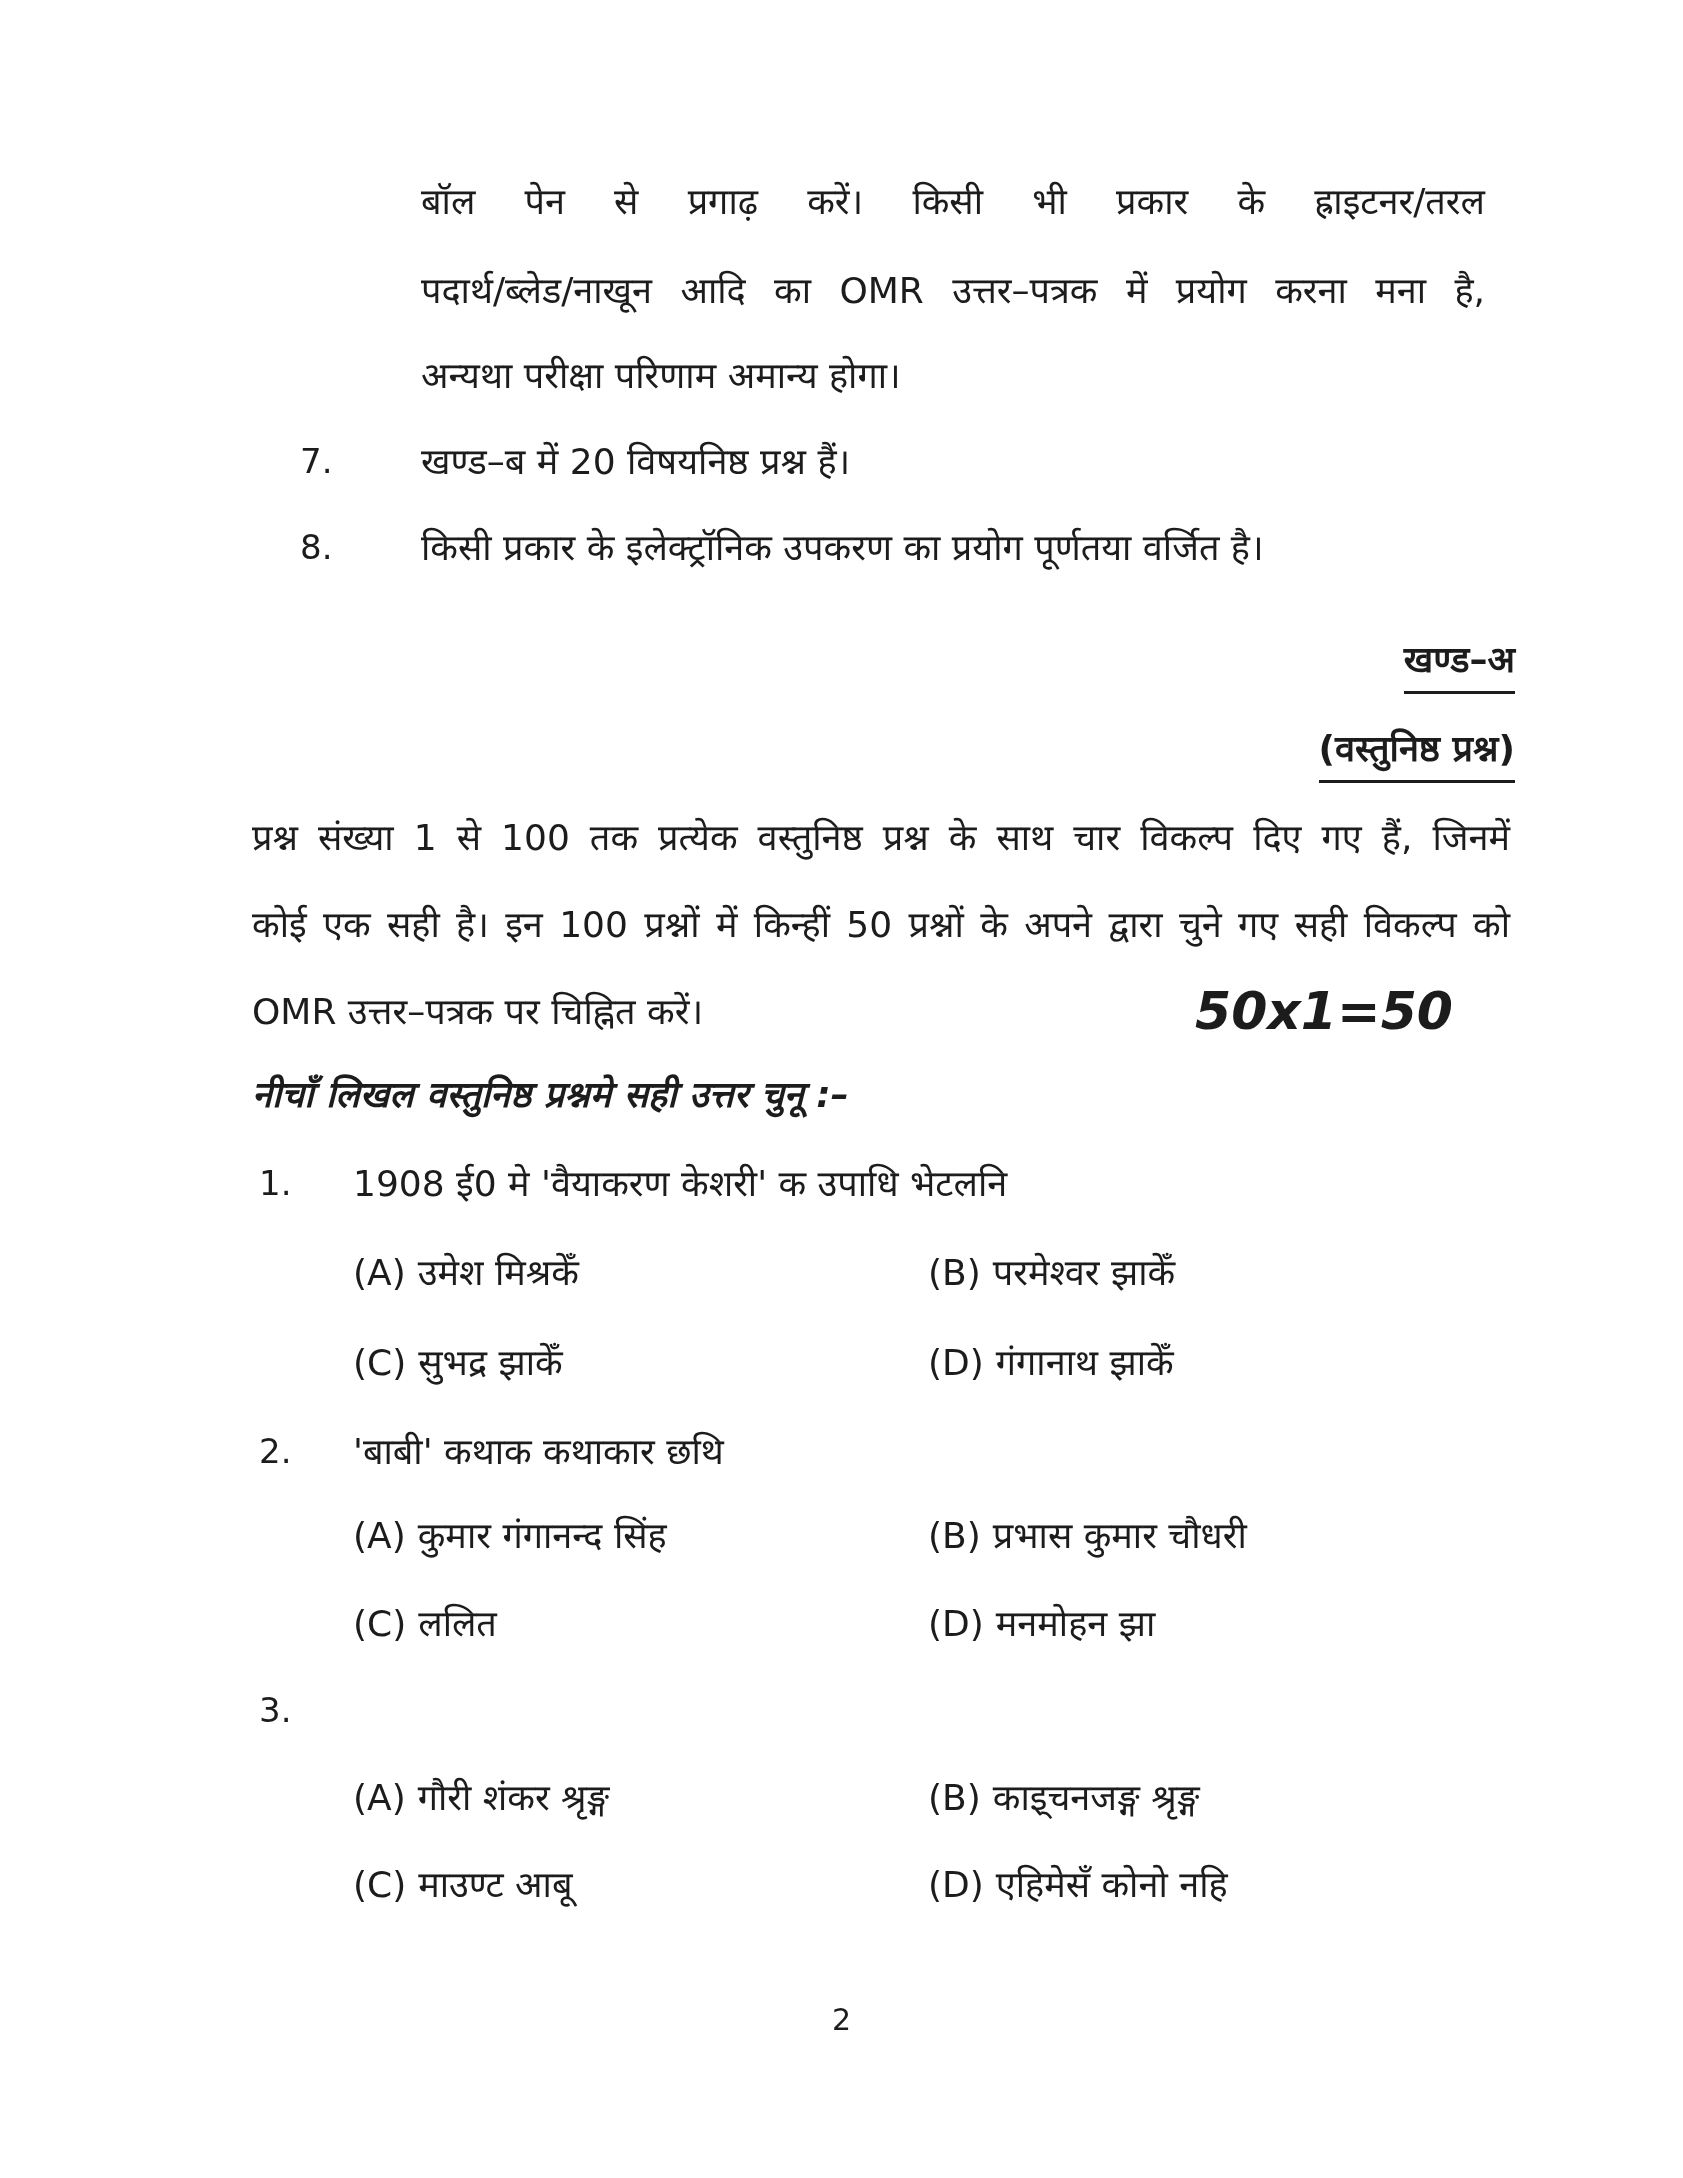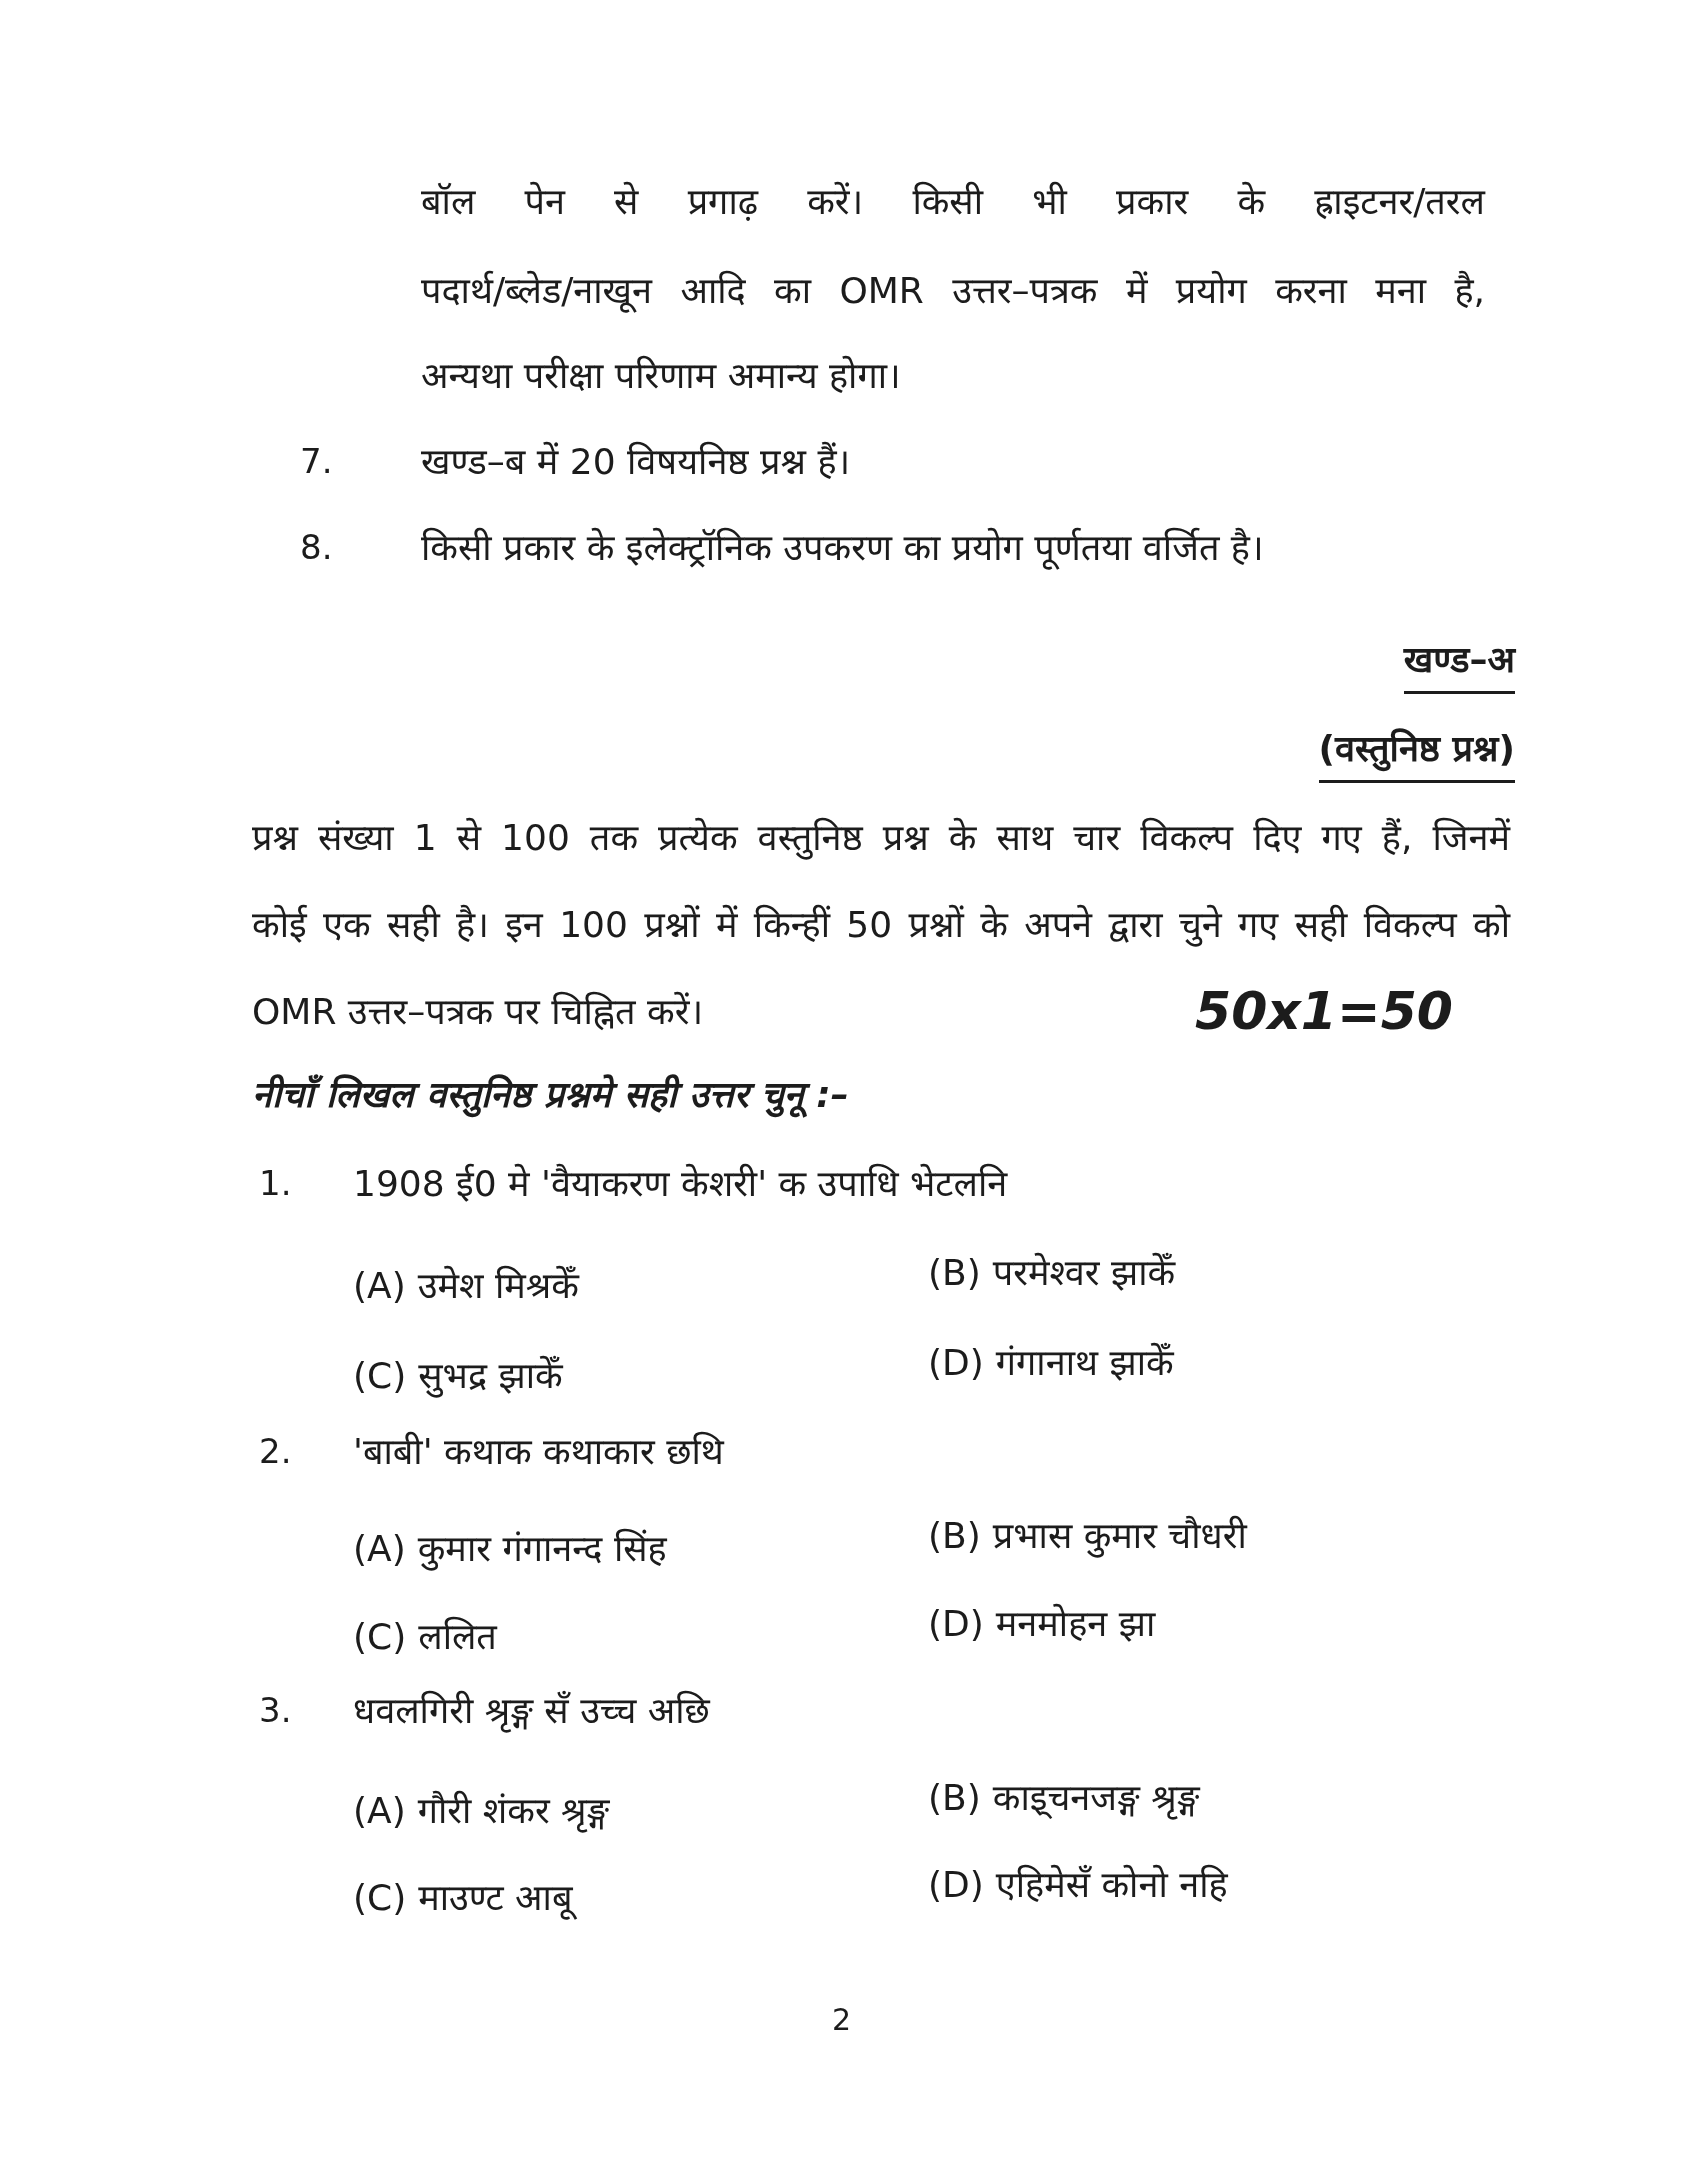--- a/index.html
+++ b/index.html
@@ -77,21 +77,21 @@
   .q-num {
     position: absolute;
     left: 259px;
     font-size: 34px;
   }
   .q-text {
     position: absolute;
     left: 353px;
     text-align: center;
   }
-  .optA { position: absolute; left: 353px; margin-top: 13px; }
+  .optA { position: absolute; left: 353px; }
   .optB { position: absolute; left: 928px; }
   .opt-label { margin-right: 12px; }
   .page-num {
     position: absolute;
     left: 0;
     right: 0;
     text-align: center;
     font-size: 30px;
   }
 </style>
@@ -150,21 +150,20 @@
     <span class="opt-label">(B)</span><span>प्रभास कुमार चौधरी</span>
   </div>
   <div class="optA" style="top:1596px">
     <span class="opt-label">(C)</span><span>ललित</span>
   </div>
   <div class="optB" style="top:1596px">
     <span class="opt-label">(D)</span><span>मनमोहन झा</span>
   </div>
 
   <div class="q-num" style="top:1683px">3.</div>
-  <div class="q-text" style="top:1683px">धवलगिरी श्रृङ्ग सँ उच्च अछि</div>
 
   <div class="optA" style="top:1770px">
     <span class="opt-label">(A)</span><span>गौरी शंकर श्रृङ्ग</span>
   </div>
   <div class="optB" style="top:1770px">
     <span class="opt-label">(B)</span><span>काइ्चनजङ्ग श्रृङ्ग</span>
   </div>
   <div class="optA" style="top:1857px">
     <span class="opt-label">(C)</span><span>माउण्ट आबू</span>
   </div>

